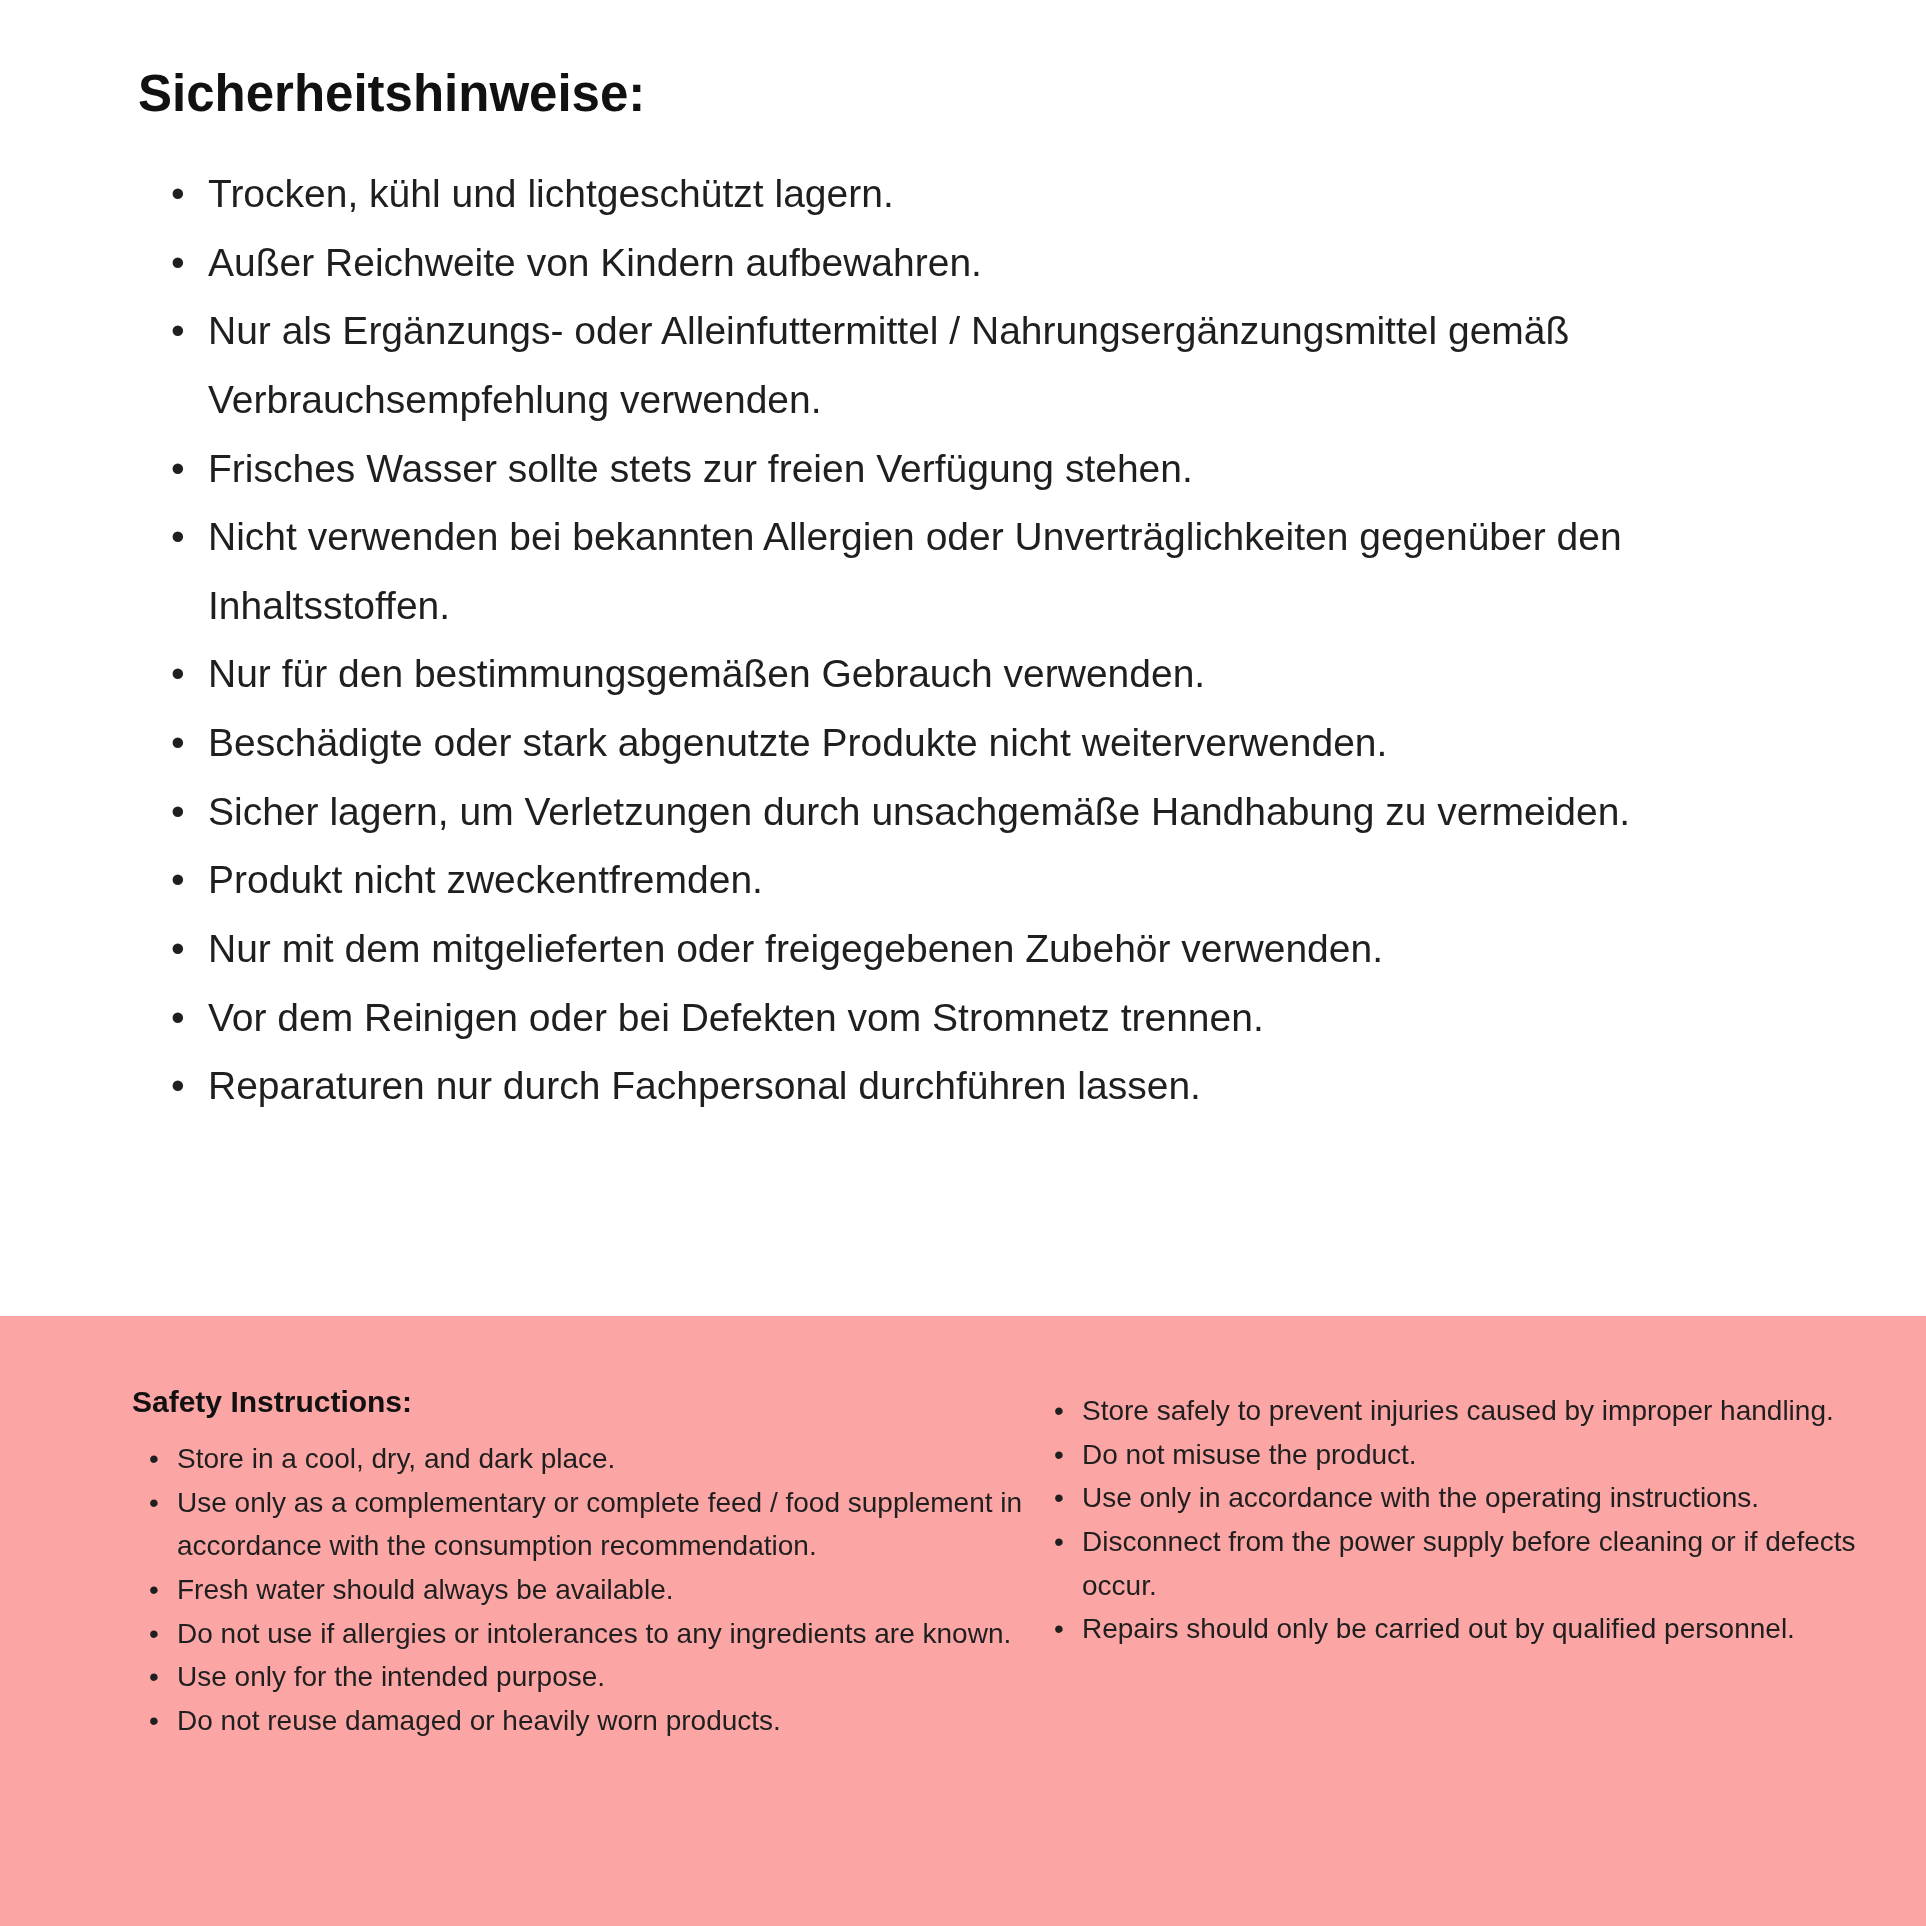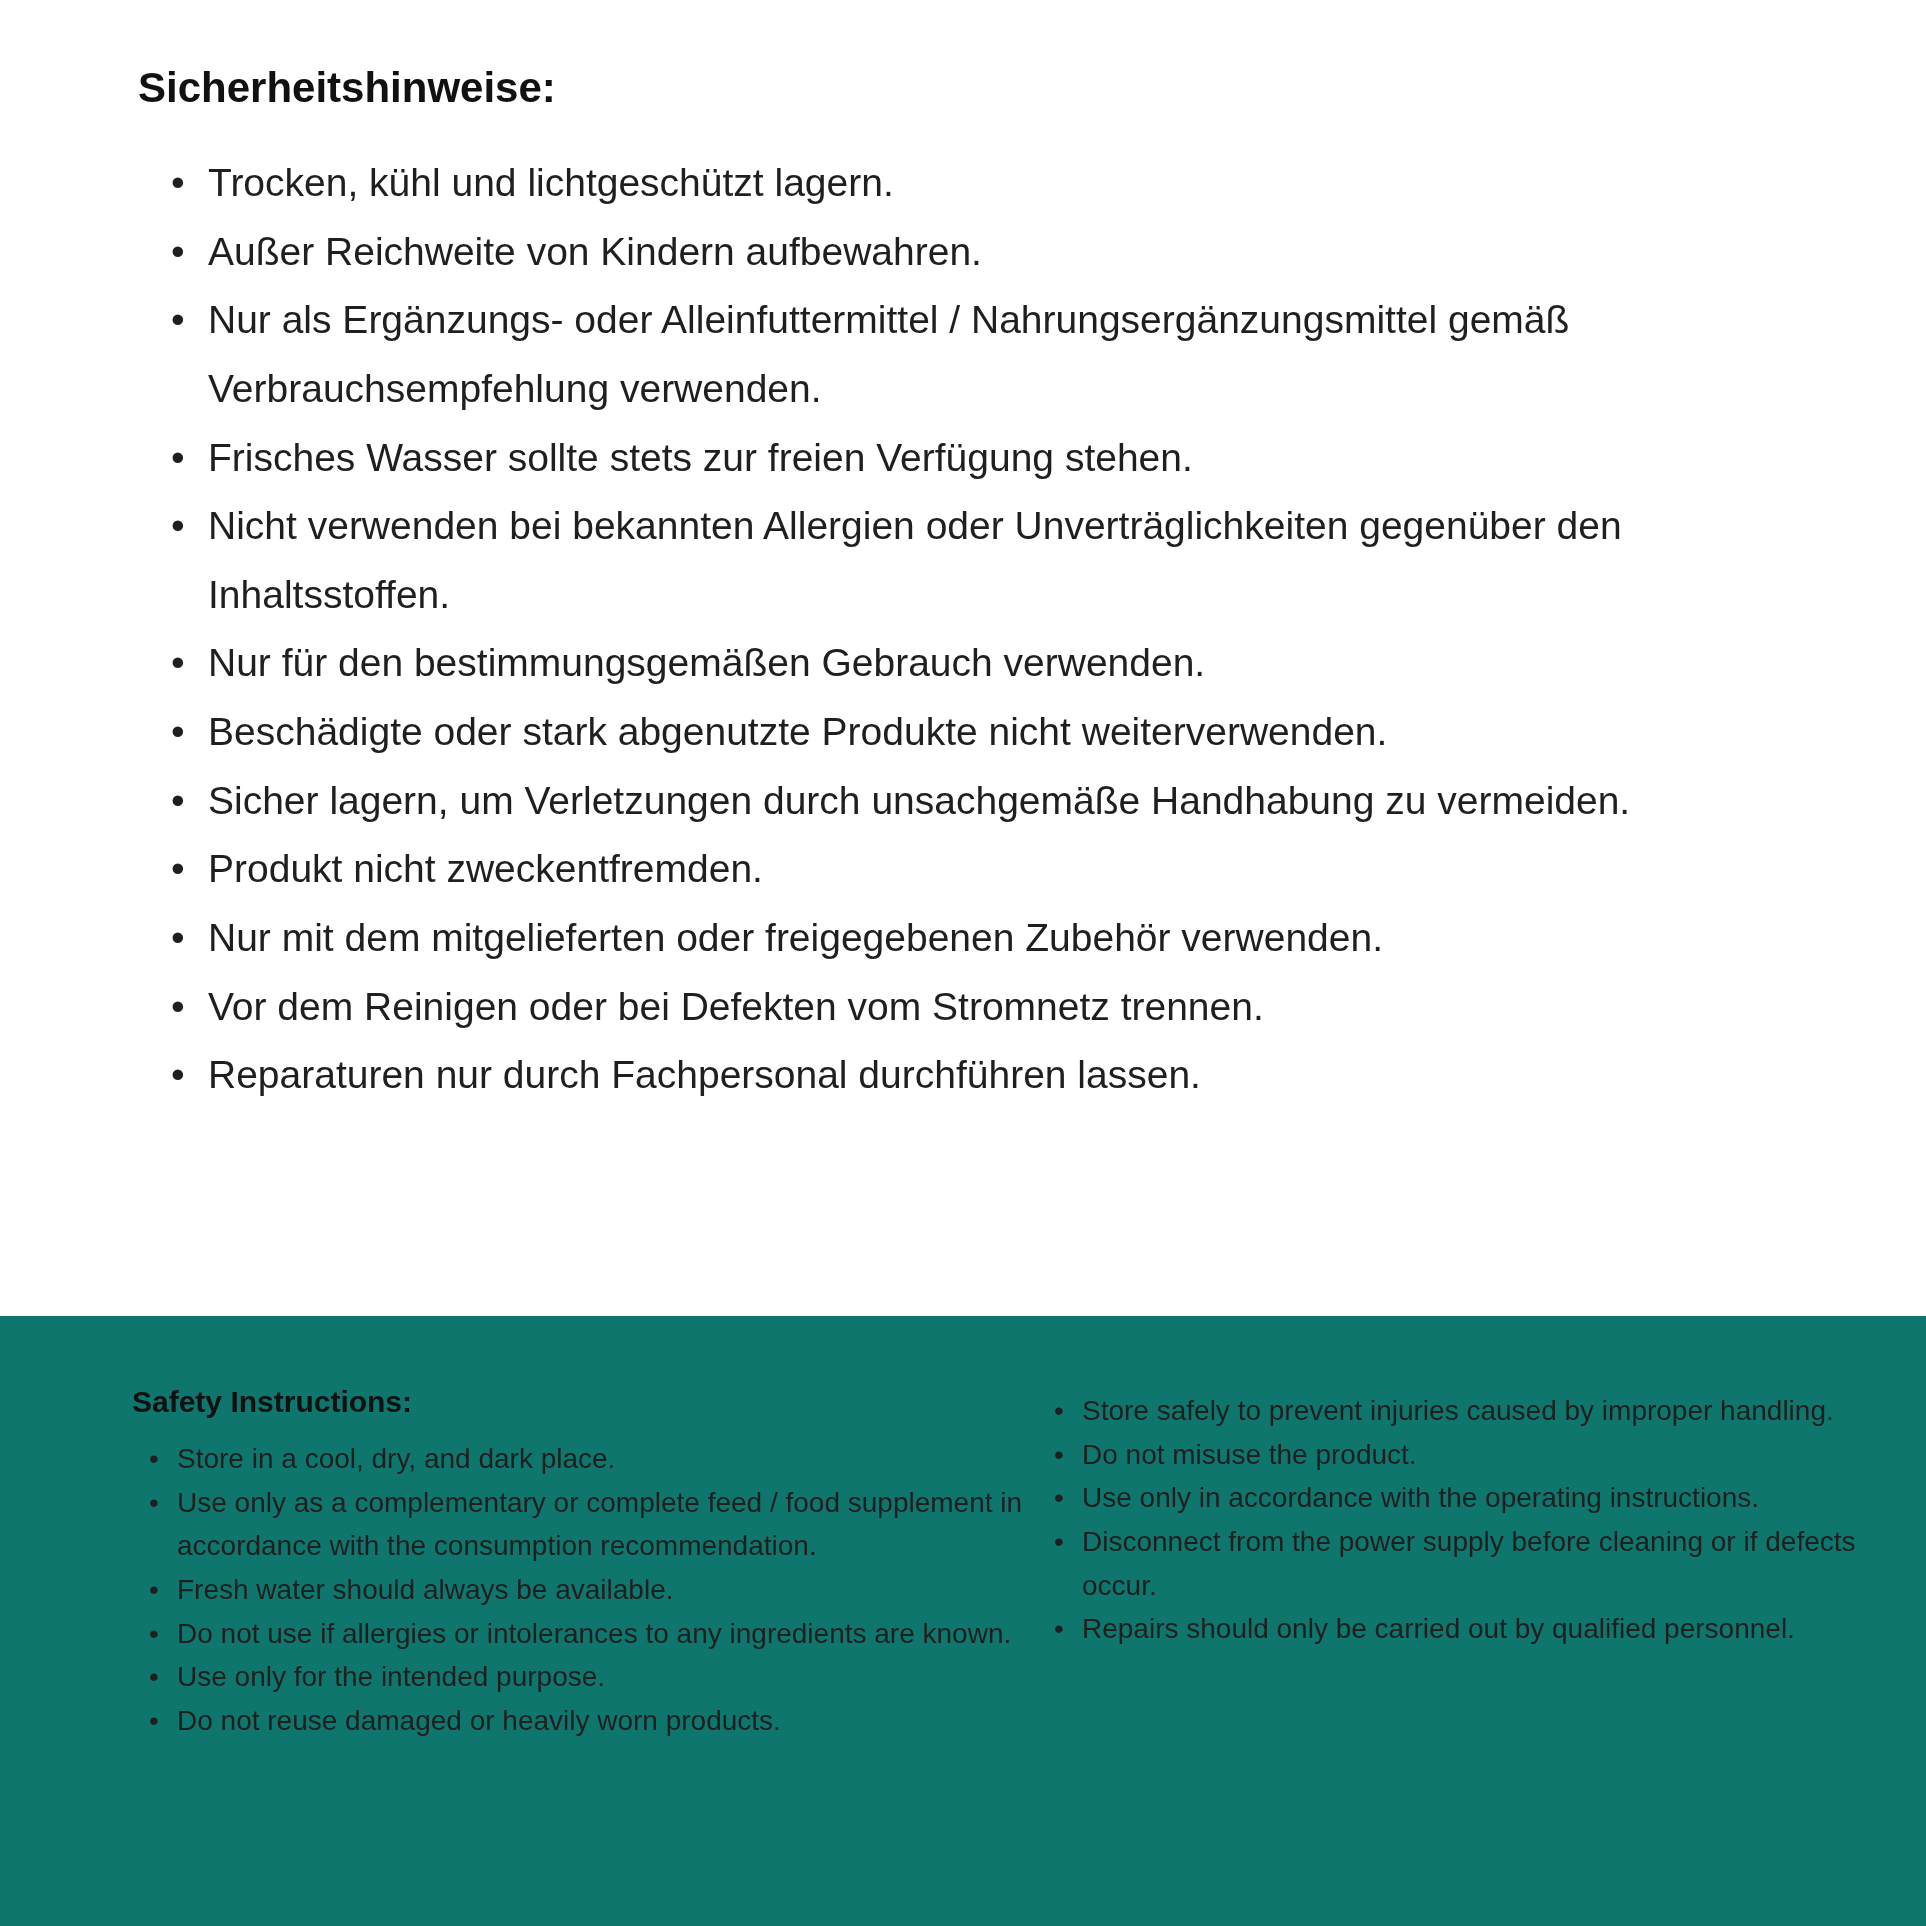--- a/index.html
+++ b/index.html
@@ -15,21 +15,21 @@
     position: relative;
     overflow: hidden;
   }
 
   
   .german-section {
     padding: 64px 109px 0 138px;
     box-sizing: border-box;
   }
   .german-title {
-    font-size: 42px;
+    font-size: 51px;
     font-weight: bold;
     margin: 0 0 37px 0;
     color: #111111;
   }
   ul.de-list {
     list-style: none;
     margin: 0;
     padding: 0 0 0 33px;
     font-size: 39px;
     line-height: 1.76;
@@ -46,21 +46,21 @@
     top: 0;
   }
 
   
   .english-section {
     position: absolute;
     left: 0;
     bottom: 0;
     width: 1926px;
     height: 610px;
-    background: #0f766e;
+    background: #fca5a5;
     box-sizing: border-box;
     padding: 69px 90px 0 132px;
     display: flex;
     align-items: flex-start;
   }
   .en-col-left {
     width: 899px;
     flex: 0 0 auto;
   }
   .en-col-right {

